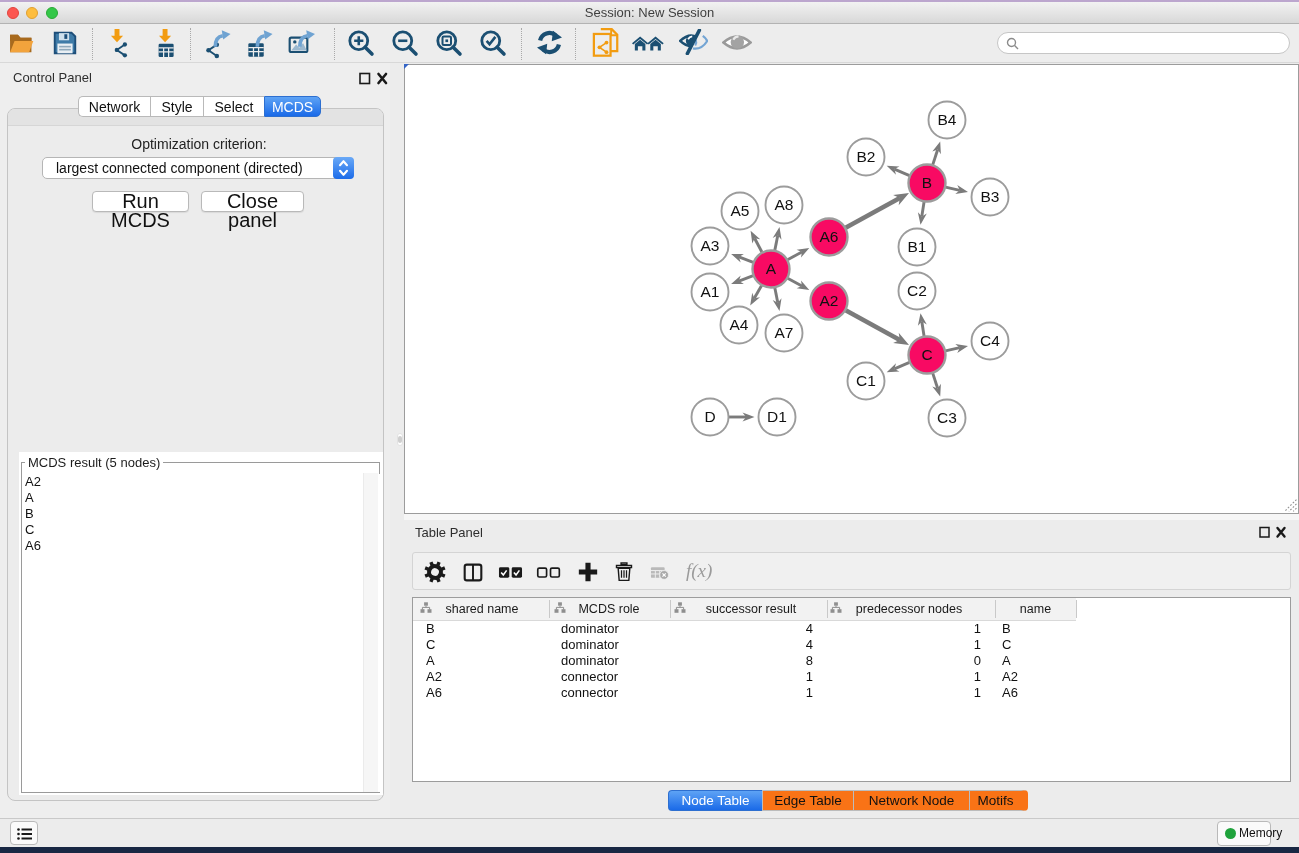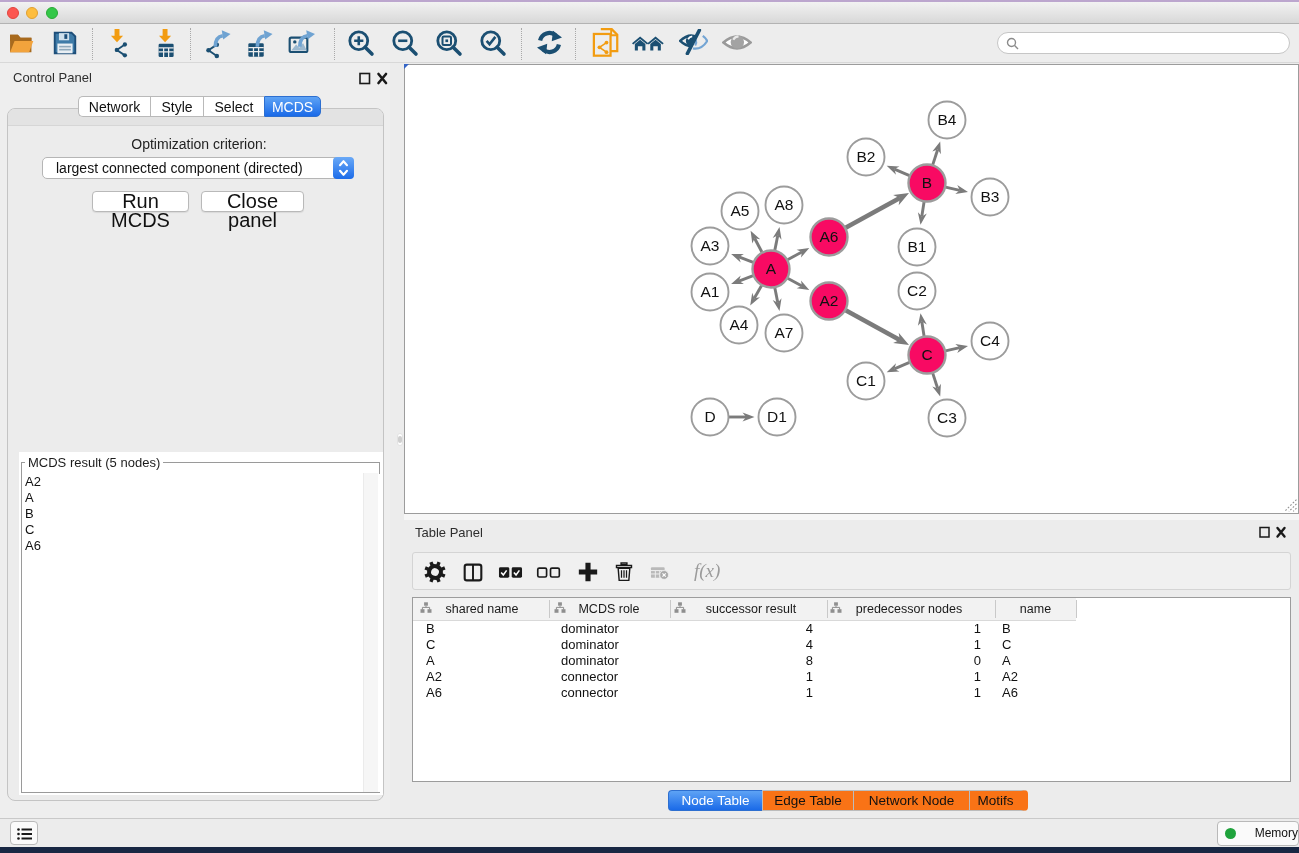--- a/index.html
+++ b/index.html
@@ -45,45 +45,46 @@
 .wtl.r { left:7px;  background:#fc5650; border:1px solid #e2443e; }
 .wtl.y { left:27px; background:#fdbd3e; border:1px solid #e0a032; }
 .wtl.g { left:47px; background:#34c748; border:1px solid #2aaa36; }
 .canvas { position:absolute; left:0px; top:21px; width:893px; height:427px; }
 .grip { position:absolute; right:1px; bottom:1px; width:13px; height:13px; }
 .handle { position:absolute; background:#dcdcdc; border:1px solid #bdbdbd; }
 
 .tablepanel { left:390px; top:520px; width:909px; height:298px; background:#ececec; }
 .tp-title { position:absolute; left:415px; top:525px; font-size:13px; color:#2e2e2e; }
 .tp-toolbar { position:absolute; left:412px; top:552px; width:879px; height:38px; background:#f0f0f0; border:1px solid #d4d4d4; border-radius:3px; }
-.fx { position:absolute; left:686px; top:560px; font-family:"Liberation Serif", serif; font-style:italic; font-size:19px; color:#9b9b9b;margin-left:8px; }
+.fx { position:absolute; left:686px; top:560px; font-family:"Liberation Serif", serif; font-style:italic; font-size:19px; color:#9b9b9b; }
 .tbl { position:absolute; left:412px; top:597px; width:879px; height:185px; background:#fff; border:1px solid #9c9c9c; }
 .thead { position:absolute; left:413px; top:598px; width:663px; height:23px; background:#f2f2f2; border-bottom:1px solid #d9d9d9; }
 .thsep { position:absolute; top:600px; height:18px; border-left:1px solid #c9c9c9; }
 .th { position:absolute; top:602px; font-size:12.5px; color:#1a1a1a; text-align:center; }
 .td { position:absolute; font-size:13px; color:#111; height:16px; line-height:16px; }
 .bottomtabs { position:absolute; left:668px; top:790px; height:21px; display:flex; }
 .btab { height:21px; line-height:20px; font-size:13.5px; color:#111; background:#f97316; border:1px solid #bcbcbc; border-right:none; text-align:center; }
 .btab.first { border-radius:4px 0 0 4px; }
 .btab.last { border-radius:0 4px 4px 0; border-right:7px solid #f97316; }
 .btab.sel { background:linear-gradient(#5ea3f5,#1a6ae8); color:#fff; border-color:#2d6fd0; }
 
 .statusbar { left:0; top:818px; width:1299px; height:29px; background:#ececec; border-top:1px solid #c9c9c9; }
 .listbtn { position:absolute; left:10px; top:821px; width:28px; height:24px; background:#fafafa; border:1px solid #b9b9b9; border-radius:4px; }
-.membtn { position:absolute; left:1217px; top:821px; width:82px; height:25px; background:#fafafa; border:1px solid #b9b9b9; border-radius:4px; font-size:12px; color:#111; line-height:23px; padding-left:21px;text-align:right; }
+.membtn { position:absolute; left:1217px; top:821px; width:54px; height:25px; background:#fafafa; border:1px solid #b9b9b9; border-radius:4px; font-size:12px; color:#111; line-height:23px; padding-left:21px; }
 .memdot { position:absolute; left:7px; top:6px; width:11px; height:11px; border-radius:50%; background:#1fa33c; }
 .bottomstrip { left:0; top:847px; width:1299px; height:6px; background:#182743; }
 </style>
 </head>
 <body>
 <div class="abs topstrip"></div>
 <div class="abs titlebar">
   <div class="tl r"></div>
     <div class="tl y"></div>
     <div class="tl g"></div>
+  <div class="title">Session: New Session</div>
 </div>
 <div class="abs toolbar"></div>
 <svg style="position:absolute;left:7px;top:31px" width="28" height="25" viewBox="0 0 24 24">
 <path d="M1.5 3.5 h7.5 l2.5 3 H22 v3 H1.5 Z" fill="#9c5f16"></path>
 <path d="M1.5 3.5 h7.5 l2.5 3 H22 v14 H1.5 Z" fill="#a86a1d"></path>
 <path d="M5.8 9.5 H23.8 L19.8 20.5 H1.5 Z" fill="#f2a33c"></path>
 </svg>
 <svg style="position:absolute;left:52px;top:30px" width="26" height="26" viewBox="0 0 24 24">
 <path d="M2.5 2.5 H18 L21.5 6 V21.5 H2.5 Z" fill="#3e7ba8" stroke="#1d4e79" stroke-width="1.7"></path>
 <rect x="6.4" y="2.9" width="9.4" height="6.6" fill="#cfe0ec"></rect>

